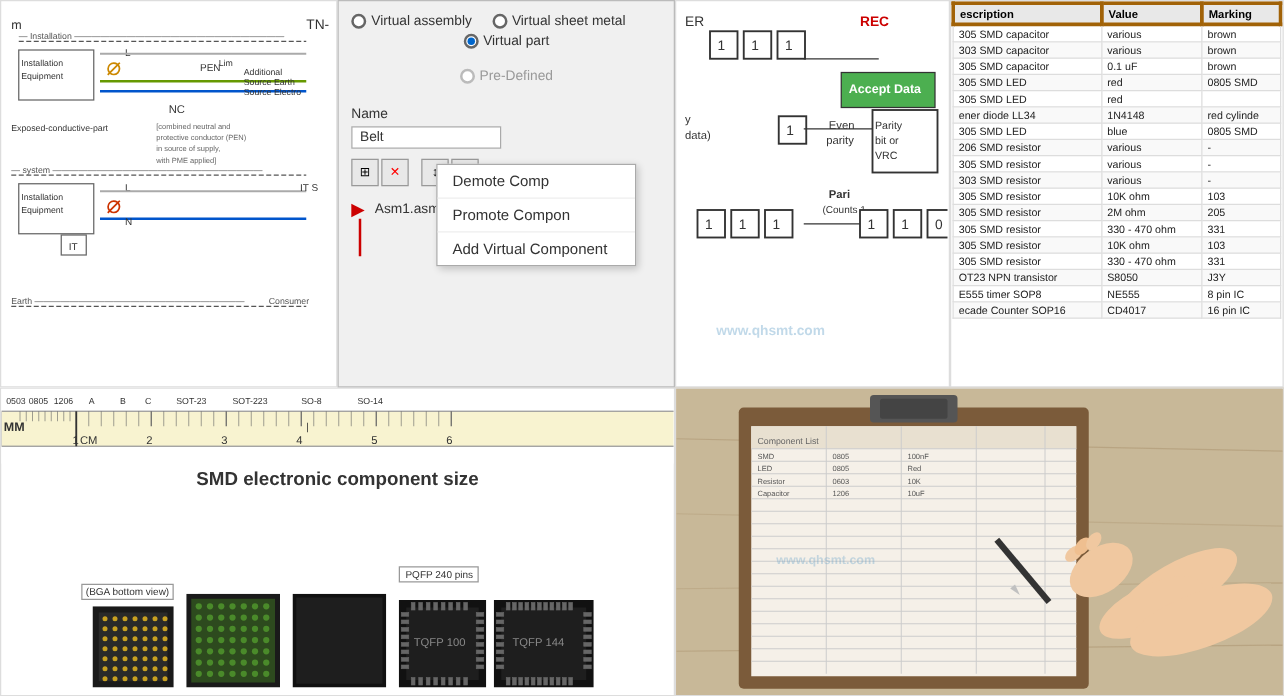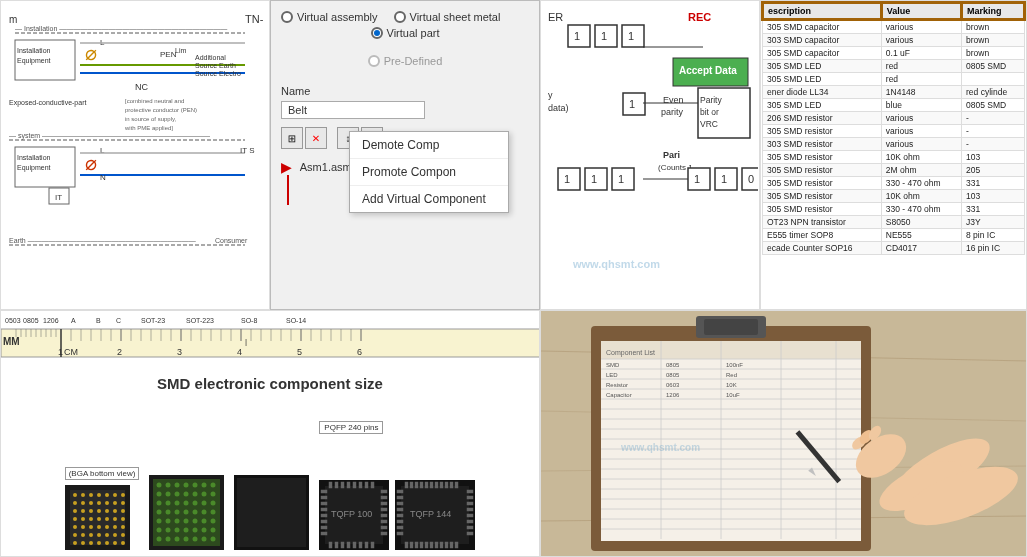--- a/index.html
+++ b/index.html
@@ -90,21 +90,21 @@
       margin-bottom: 4px;
       margin-top: 6px;
     }
 
     .dialog-name-value {
       font-size: 11px;
       color: #333;
       background: #fff;
       border: 1px solid #aaa;
       padding: 2px 6px;
-      width: 144px;
+      width: 120px;
     }
 
     .dialog-toolbar {
       display: flex;
       gap: 2px;
       margin: 8px 0;
       align-items: center;
     }
 
     .toolbar-btn {
@@ -241,23 +241,22 @@
       display: flex;
       gap: 10px;
       padding: 6px 10px;
       align-items: flex-end;
       flex: 1;
     }
 
     .chip-item {
       display: flex;
       flex-direction: column;
-      align-items: flex-start;
+      align-items: flex-end;
       gap: 2px;
-      margin-top: 32px;
     }
 
     
     .panel-clipboard {
       grid-column: 3 / 5;
       grid-row: 2;
       background: #c8b89a;
       border: 1px solid #ddd;
       overflow: hidden;
       position: relative;

